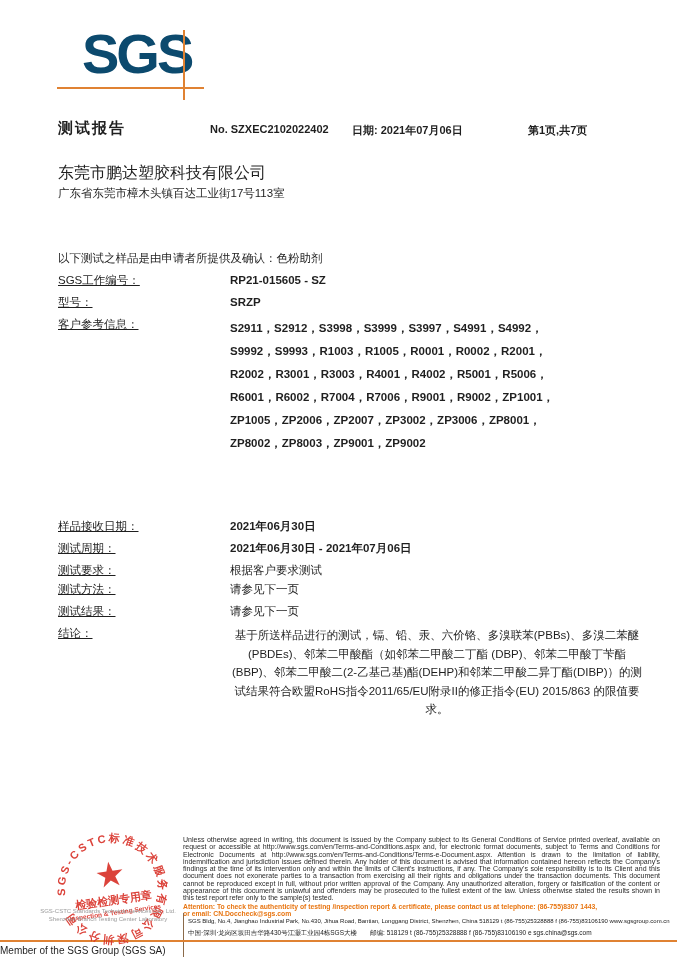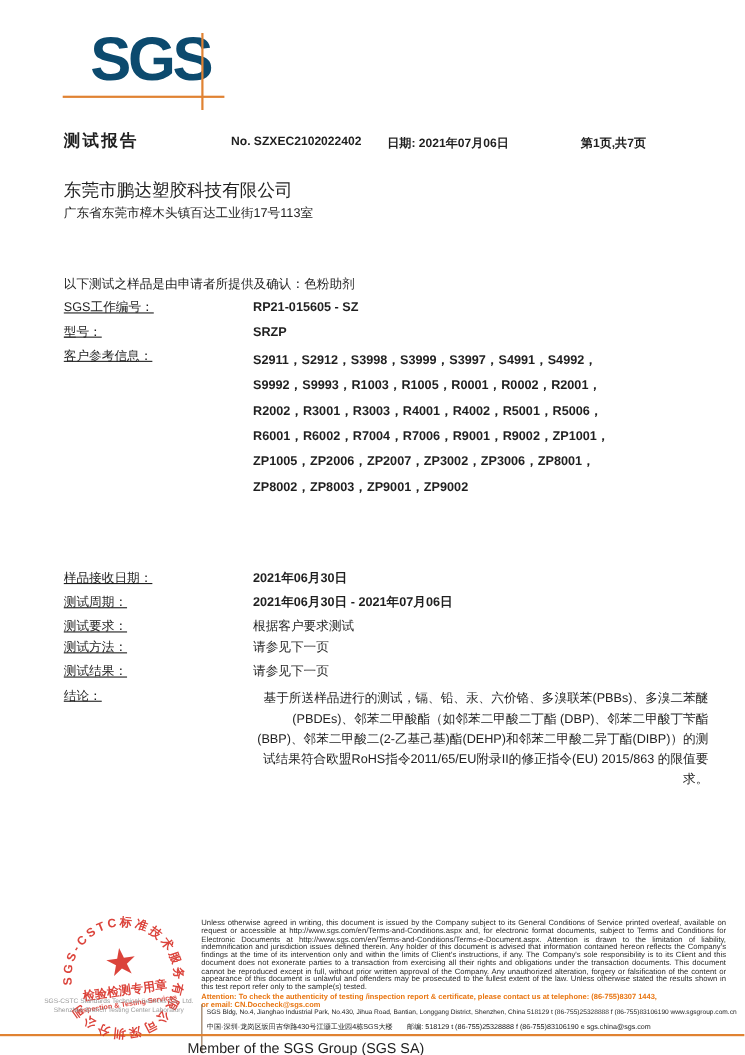--- a/index.html
+++ b/index.html
@@ -20,31 +20,31 @@
   
   .app-name{position:absolute;left:58px;top:163px;font-size:16px;}
   .app-addr{position:absolute;left:58px;top:186px;font-size:11.5px;}
   
   .statement{position:absolute;left:58px;top:251px;font-size:11.5px;}
   .frow{position:absolute;left:58px;width:590px;font-size:11.5px;line-height:14px;}
   .frow .lbl{position:absolute;left:0;top:0;white-space:nowrap;text-decoration:underline;}
   .frow .val{position:absolute;left:172px;top:0;width:414px;}
   .b{font-weight:700;}
   .ref-line{line-height:23px;font-weight:700;white-space:nowrap;}
-  .conc{line-height:18.5px;text-align:right;}
+  .conc{line-height:18.5px;text-align:center;}
   
   .disclaimer{position:absolute;left:183px;top:836px;width:477px;font-size:7px;line-height:7.3px;
     text-align:justify;color:#2a2a2a;}
   .attention{position:absolute;left:183px;top:903px;width:477px;font-size:6.8px;line-height:7px;
     font-weight:700;color:#e87511;white-space:pre-line;}
   .addr-en{position:absolute;left:188px;top:918px;width:480px;font-size:6px;color:#222;white-space:nowrap;}
   .addr-cn{position:absolute;left:188px;top:929px;width:480px;font-size:6.5px;color:#222;white-space:nowrap;}
   .v-divider{position:absolute;left:183px;top:913px;width:1px;height:44px;background:#8a6a4a;}
   .bottom-rule{position:absolute;left:0;top:940px;width:677px;height:2px;background:#e08232;}
-  .member{position:absolute;left:0;top:945px;width:556px;text-align:center;font-size:13px;color:#1f1f1f;}
+  .member{position:absolute;left:0;top:945px;width:556px;text-align:left;font-size:10px;color:#1f1f1f;}
   .stamp{position:absolute;left:42px;top:826px;width:140px;height:126px;transform:rotate(-8deg);opacity:.92;}
   .branch-en{position:absolute;left:22px;top:908px;width:172px;font-size:6px;line-height:7.5px;
     color:#9a9a9a;text-align:center;}
 </style>
 </head>
 <body>
 
 <div class="page">
 
   <div>

